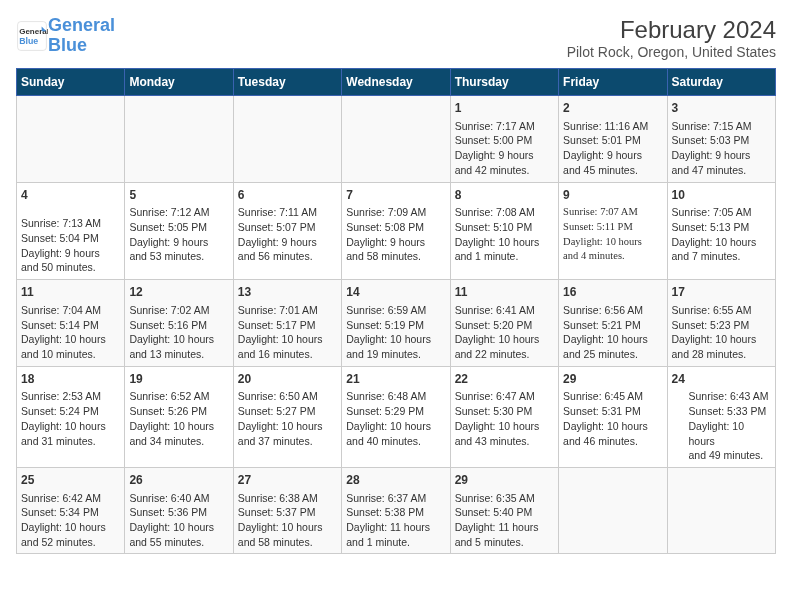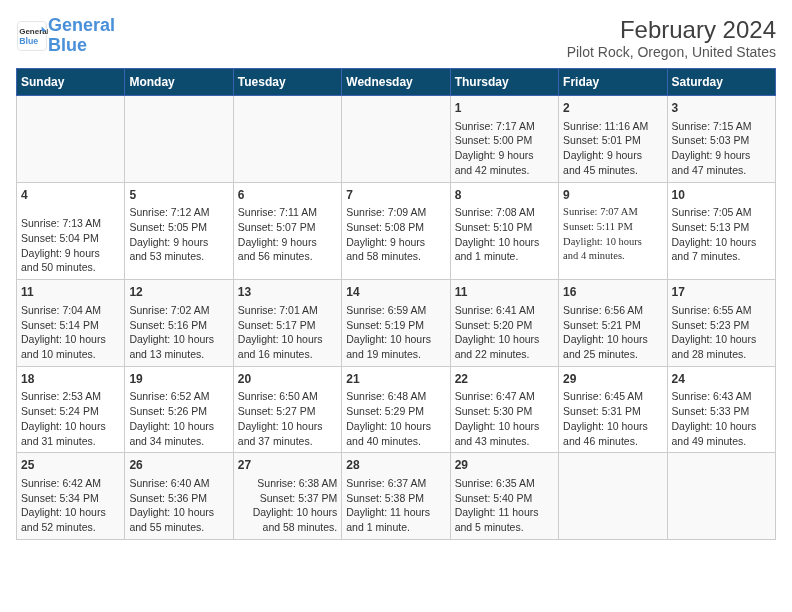--- a/index.html
+++ b/index.html
@@ -289,21 +289,21 @@
         </td>
         <td>
           <span class="day-number">29</span>
           <div class="day-info" style="white-space: pre-line;">Sunrise: 6:45 AM
 Sunset: 5:31 PM
 Daylight: 10 hours
 and 46 minutes.</div>
         </td>
         <td>
           <span class="day-number">24</span>
-          <div class="day-info" style="white-space: pre-line;">Sunrise: 6:43 AM
+          <div class="day-info" style="white-space: pre-line; margin-left: 17px;">Sunrise: 6:43 AM
 Sunset: 5:33 PM
 Daylight: 10 hours
 and 49 minutes.</div>
         </td>
       </tr>
       <tr>
         <td>
           <span class="day-number">25</span>
           <div class="day-info" style="white-space: pre-line;">Sunrise: 6:42 AM
 Sunset: 5:34 PM
@@ -312,21 +312,21 @@
         </td>
         <td>
           <span class="day-number">26</span>
           <div class="day-info" style="white-space: pre-line;">Sunrise: 6:40 AM
 Sunset: 5:36 PM
 Daylight: 10 hours
 and 55 minutes.</div>
         </td>
         <td>
           <span class="day-number">27</span>
-          <div class="day-info" style="white-space: pre-line; text-align: right;">Sunrise: 6:38 AM
+          <div class="day-info" style="white-space: pre-line;">Sunrise: 6:38 AM
 Sunset: 5:37 PM
 Daylight: 10 hours
 and 58 minutes.</div>
         </td>
         <td>
           <span class="day-number">28</span>
           <div class="day-info" style="white-space: pre-line;">Sunrise: 6:37 AM
 Sunset: 5:38 PM
 Daylight: 11 hours
 and 1 minute.</div>

